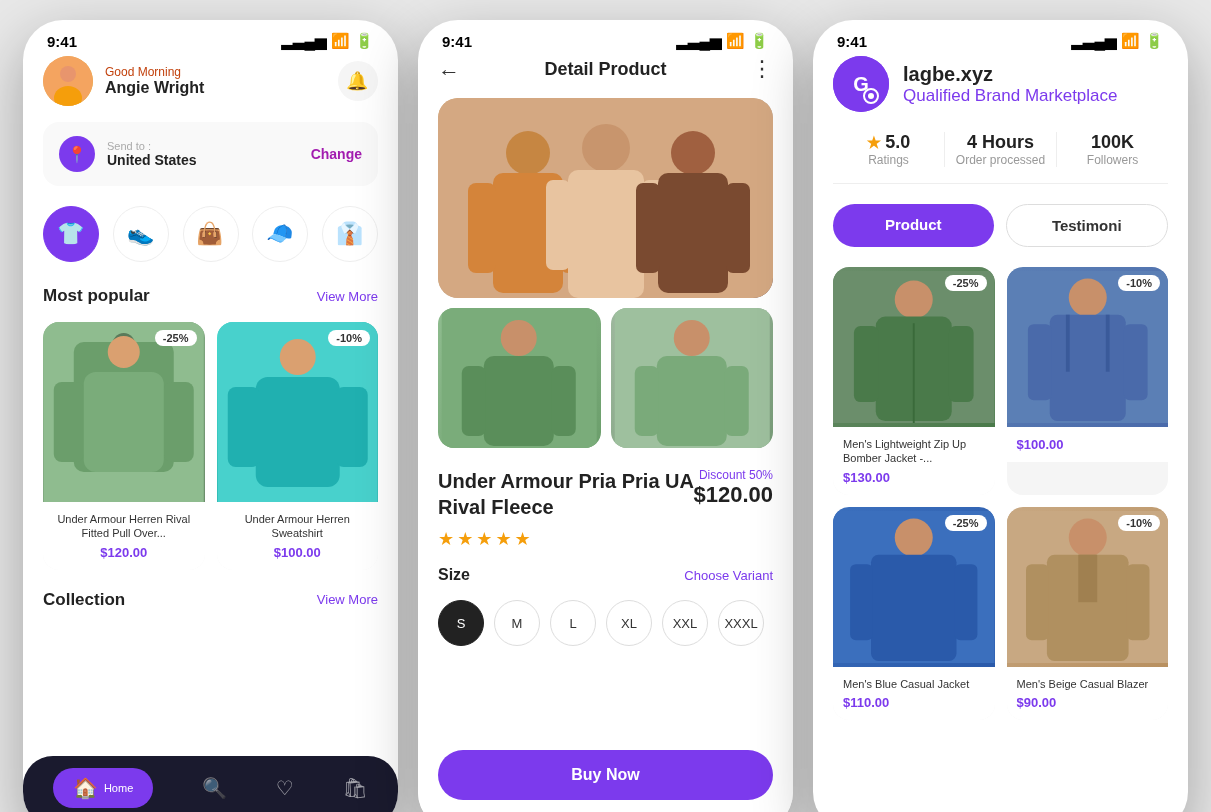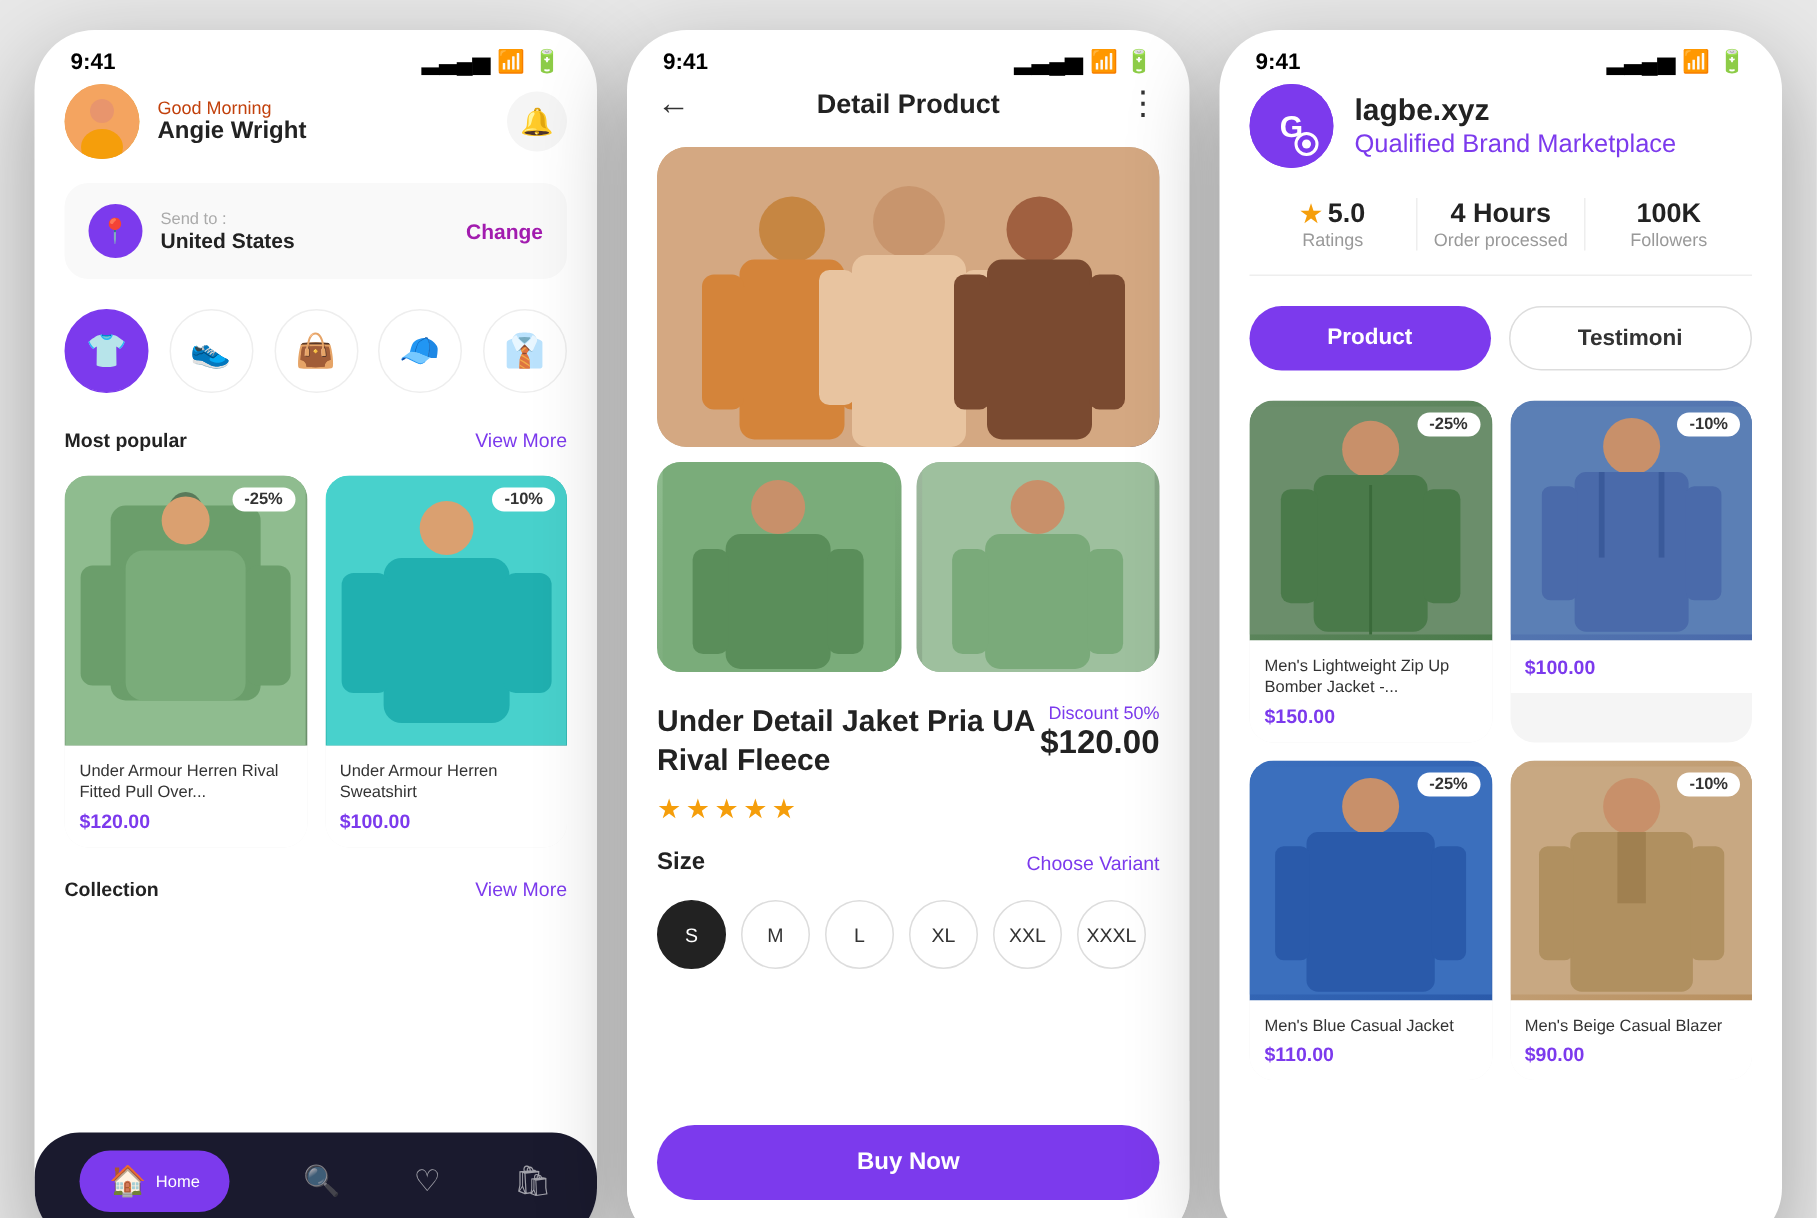--- a/index.html
+++ b/index.html
@@ -142,21 +142,21 @@
       background: #7c3aed;
       border-color: #7c3aed;
     }
     .section-header {
       display: flex;
       justify-content: space-between;
       align-items: center;
       margin-bottom: 16px;
     }
     .section-title {
-      font-size: 13px;
+      font-size: 17px;
       font-weight: 700;
       color: #222;
     }
     .view-more {
       font-size: 13px;
       color: #7c3aed;
       font-weight: 500;
     }
     .products-grid {
       display: flex;
@@ -192,20 +192,21 @@
     .product-img-placeholder2 {
       width: 100%;
       height: 180px;
       background: linear-gradient(135deg, #40e0d0 0%, #1a9090 100%);
       position: relative;
       overflow: hidden;
     }
     .product-info {
       padding: 10px;
       background: #fff;
+      text-align: center;
     }
     .product-name {
       font-size: 11px;
       color: #333;
       margin-bottom: 4px;
       line-height: 1.3;
     }
     .product-price {
       font-size: 13px;
       font-weight: 700;
@@ -720,21 +721,21 @@
             <circle cx="77" cy="30" r="18" fill="#c8906a"></circle>
             <rect x="42" y="48" width="70" height="90" rx="10" fill="#7aaa7a"></rect>
             <rect x="20" y="58" width="24" height="70" rx="7" fill="#7aaa7a"></rect>
             <rect x="110" y="58" width="24" height="70" rx="7" fill="#7aaa7a"></rect>
           </svg>
         </div>
       </div>
 
       <div class="product-detail-info">
         <div class="product-title-row">
-          <div class="product-big-title">Under Detail Jaket Pria UA Rival Fleece</div>
+          <div class="product-big-title">Under Armour Pria Pria UA Rival Fleece</div>
           <div class="discount-info">
             <div class="discount-text">Discount 50%</div>
             <div class="product-big-price">$120.00</div>
           </div>
         </div>
         <div class="stars-row">
           <span class="star">★</span>
           <span class="star">★</span>
           <span class="star">★</span>
           <span class="star">★</span>
@@ -819,21 +820,21 @@
               <rect width="170" height="160" fill="#6b8e6b"></rect>
               <circle cx="85" cy="30" r="20" fill="#c8906a"></circle>
               <rect x="45" y="48" width="80" height="110" rx="10" fill="#4a7a4a"></rect>
               <rect x="22" y="58" width="26" height="80" rx="7" fill="#4a7a4a"></rect>
               <rect x="122" y="58" width="26" height="80" rx="7" fill="#4a7a4a"></rect>
               <line x1="85" y1="55" x2="85" y2="160" stroke="#3a6a3a" stroke-width="2"></line>
             </svg>
           </div>
           <div class="product-card2-info">
             <div class="product-card2-name">Men's Lightweight Zip Up Bomber Jacket -...</div>
-            <div class="product-card2-price">$150.00</div>
+            <div class="product-card2-price">$130.00</div>
           </div>
         </div>
 
         <div class="product-card2">
           <span class="badge-neg25">-10%</span>
           <div class="prod-img-blue">
             <svg width="100%" height="160" viewBox="0 0 170 160">
               <rect width="170" height="160" fill="#5b7fb5"></rect>
               <circle cx="85" cy="28" r="20" fill="#c8906a"></circle>
               <rect x="45" y="46" width="80" height="112" rx="8" fill="#4a6aaa"></rect>

